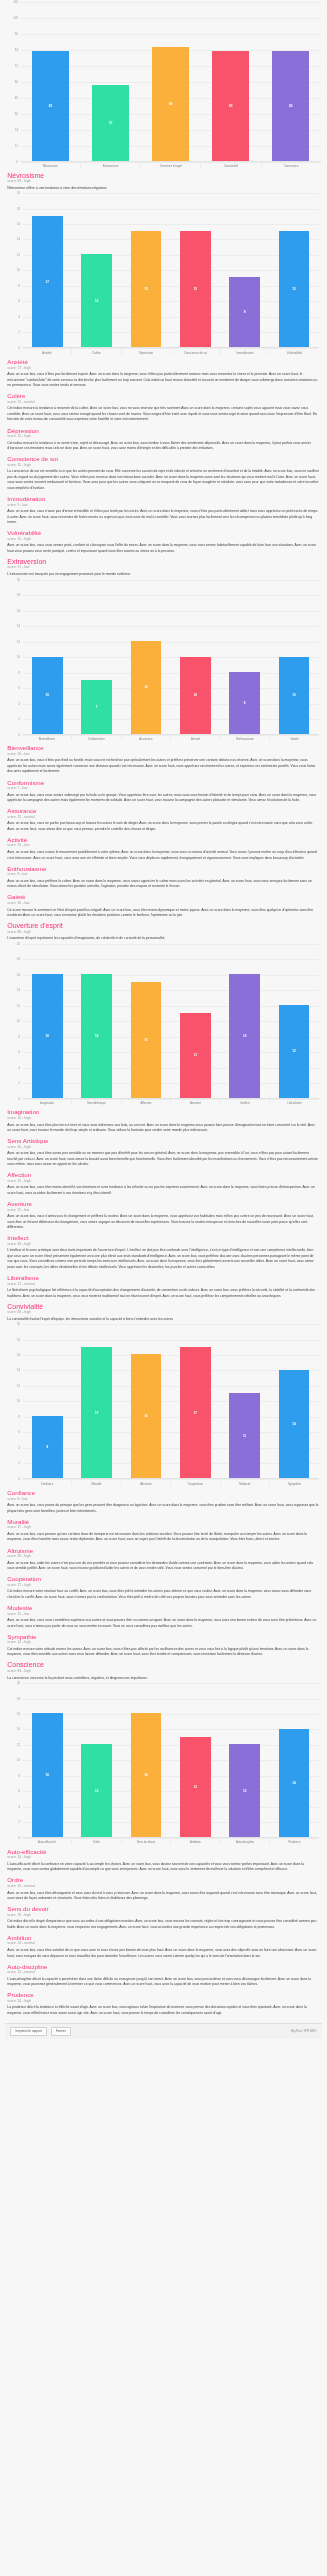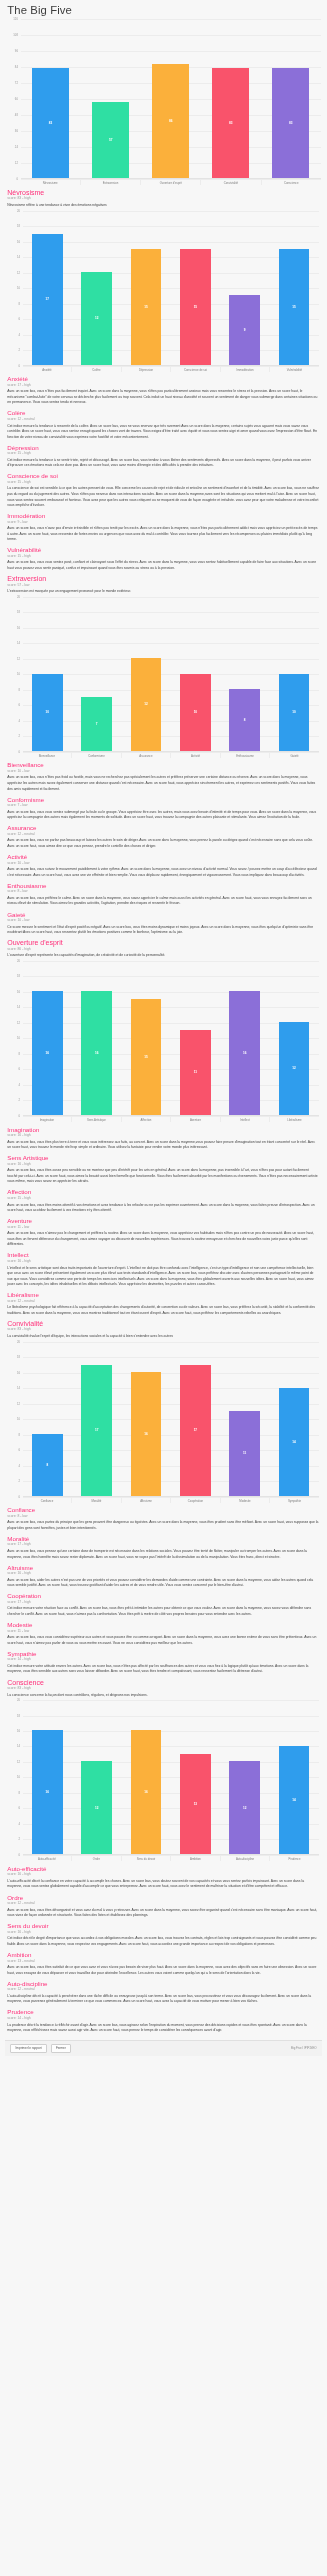--- a/index.html
+++ b/index.html
@@ -75,21 +75,20 @@
     font-size:3.1px; color:#555; padding:1.5px 4.1px; cursor:pointer;
   }
   .footer .fspacer { flex:1; }
   .footer .fnote { font-size:2.9px; color:#8e8e8e; }
 </style>
 </head>
 <body>
 
 <div class="page">
 
-  <h1 class="app-title">The Big Five</h1>
 
   <div class="chart">
       <div class="plot" style="height: 160px;">
         <div class="gridline" style="top: 160px;"></div>
         <div class="ytick" style="top: 160px;">0</div>
         <div class="gridline" style="top: 144px;"></div>
         <div class="ytick" style="top: 144px;">12</div>
         <div class="gridline" style="top: 128px;"></div>
         <div class="ytick" style="top: 128px;">24</div>
         <div class="gridline" style="top: 112px;"></div>

